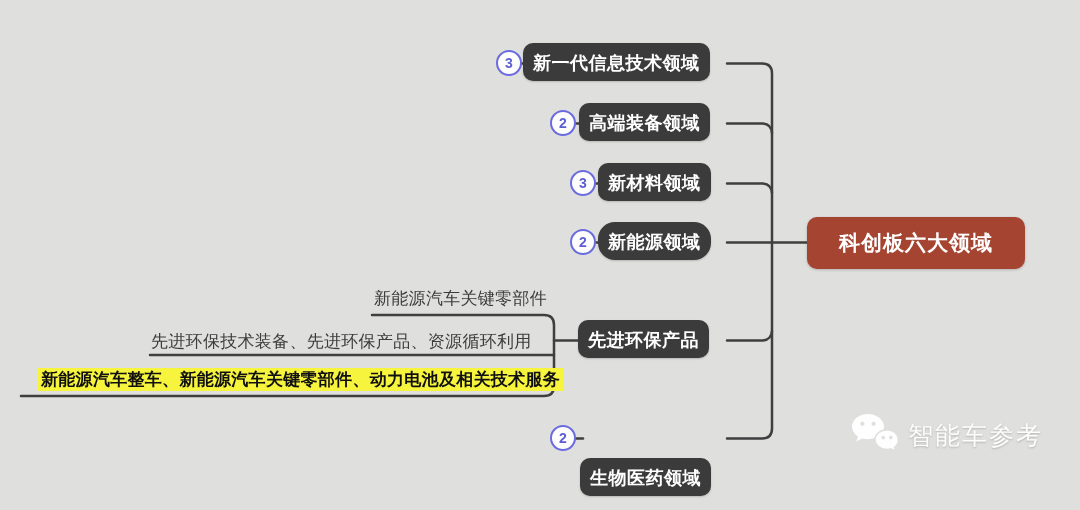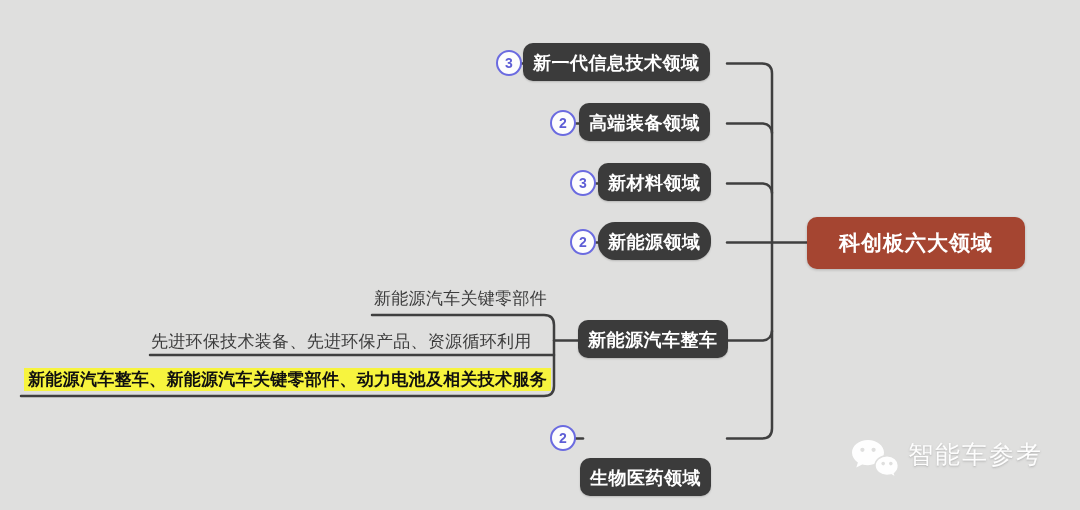--- a/index.html
+++ b/index.html
@@ -29,22 +29,22 @@
   }
   .badge.p1{left:496px;top:50px;}
   .badge.p2{left:550px;top:110px;}
   .badge.p3{left:570px;top:170px;}
   .badge.p4{left:570px;top:229px;}
   .badge.p6{left:550px;top:425px;}
   .subtopic{position:absolute;color:#3c3c3c;font-size:17px;white-space:nowrap;letter-spacing:0.3px;}
   .subtopic.s1{left:374px;top:287px;}
   .subtopic.s2{left:151px;top:330px;}
   .subtopic.s3{left:24px;top:368px;}
-  .subtopic.s3 .hl{background:#f7f43e;color:#101010;font-weight:bold;padding:2px 4px;}
-  .watermark{position:absolute;left:850px;top:438px;display:flex;align-items:flex-start;}
+  .subtopic.s3 .hl{background:#f7f43e;color:#101010;font-weight:bold;padding:2px 4px;margin-left:13px;}
+  .watermark{position:absolute;left:850px;top:412px;display:flex;align-items:center;}
   .watermark .wm-text{
     margin-left:8px;font-size:25px;letter-spacing:2px;color:rgba(255,255,255,0.97);
     text-shadow:0 1px 2px rgba(125,125,125,0.45);white-space:nowrap;
   }
 </style>
 </head>
 <body>
 
 <div class="canvas">
 
@@ -76,21 +76,21 @@
   <div class="badge p1">3</div>
   <div class="badge p2">2</div>
   <div class="badge p3">3</div>
   <div class="badge p4">2</div>
   <div class="badge p6">2</div>
 
   <div class="node b1">新一代信息技术领域</div>
   <div class="node b2">高端装备领域</div>
   <div class="node b3">新材料领域</div>
   <div class="node b4">新能源领域</div>
-  <div class="node b5">新能源汽车整车</div>
+  <div class="node b5">先进环保产品</div>
   <div class="node b6">生物医药领域</div>
 
   <div class="subtopic s1">新能源汽车关键零部件</div>
   <div class="subtopic s2">先进环保技术装备、先进环保产品、资源循环利用</div>
   <div class="subtopic s3">
     <span class="hl">新能源汽车整车、新能源汽车关键零部件、动力电池及相关技术服务</span>
   </div>
 
   <div class="root-node">科创板六大领域</div>
 

